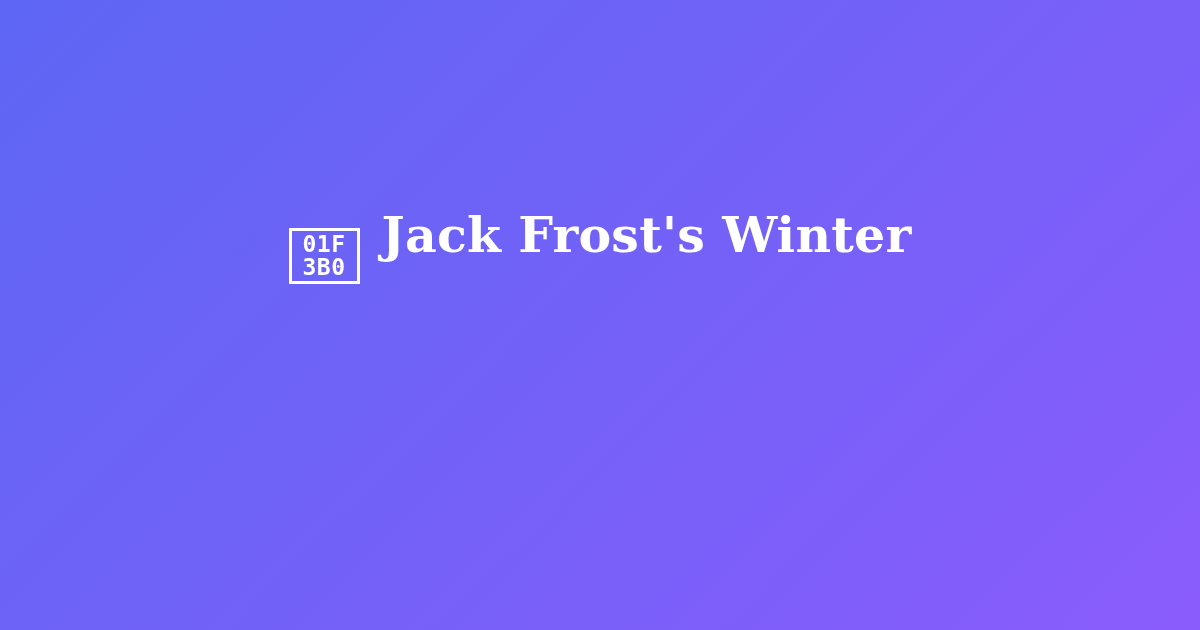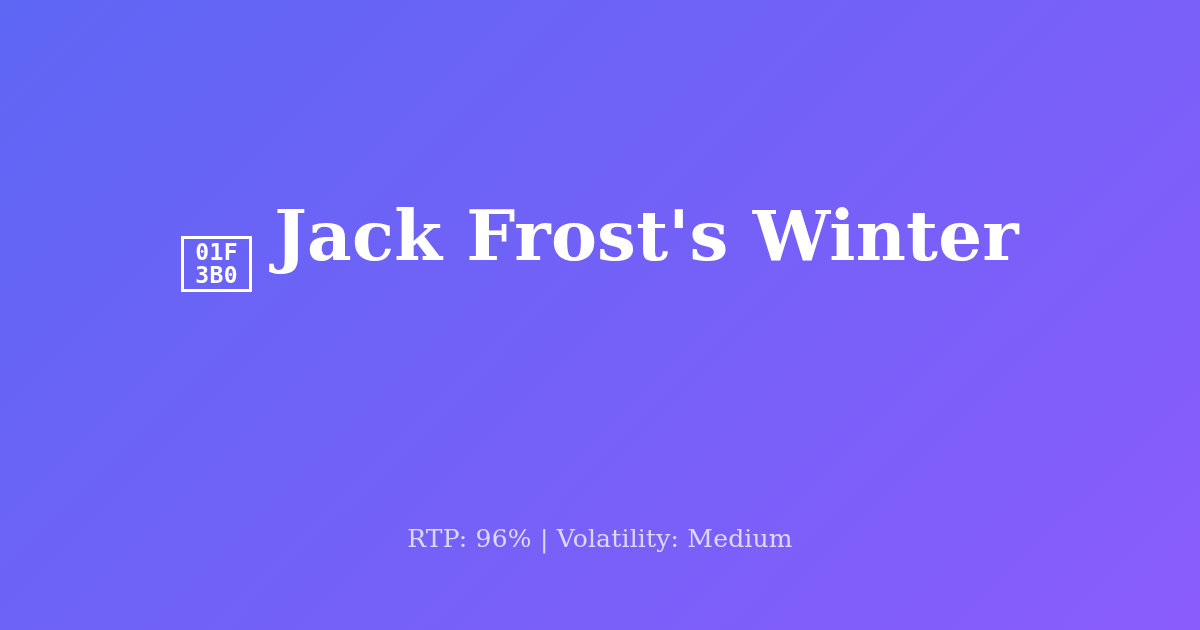--- a/index.html
+++ b/index.html
@@ -44,21 +44,21 @@
     display: flex;
     align-items: baseline;
     justify-content: center;
     gap: 22px;
     white-space: nowrap;
   }
 
   .game-title {
     font-family: "DejaVu Serif", "Liberation Serif", serif;
     font-weight: bold;
-    font-size: 69px;
+    font-size: 49px;
     line-height: 1.0;
     color: #ffffff;
     letter-spacing: 0.2px;
   }
 
   
   .tofu {
     display: inline-flex;
     flex-direction: column;
     align-items: center;
@@ -120,15 +120,14 @@
         <span class="tofu-line">3B0</span>
       </span>
 
       <h1 class="game-title">Jack Frost's Winter</h1>
 
     </div>
 
 
   </div>
 
-  <div class="footer-meta">RTP: 96% | Volatility: Medium</div>
 
 </div>
 
 </body></html>

